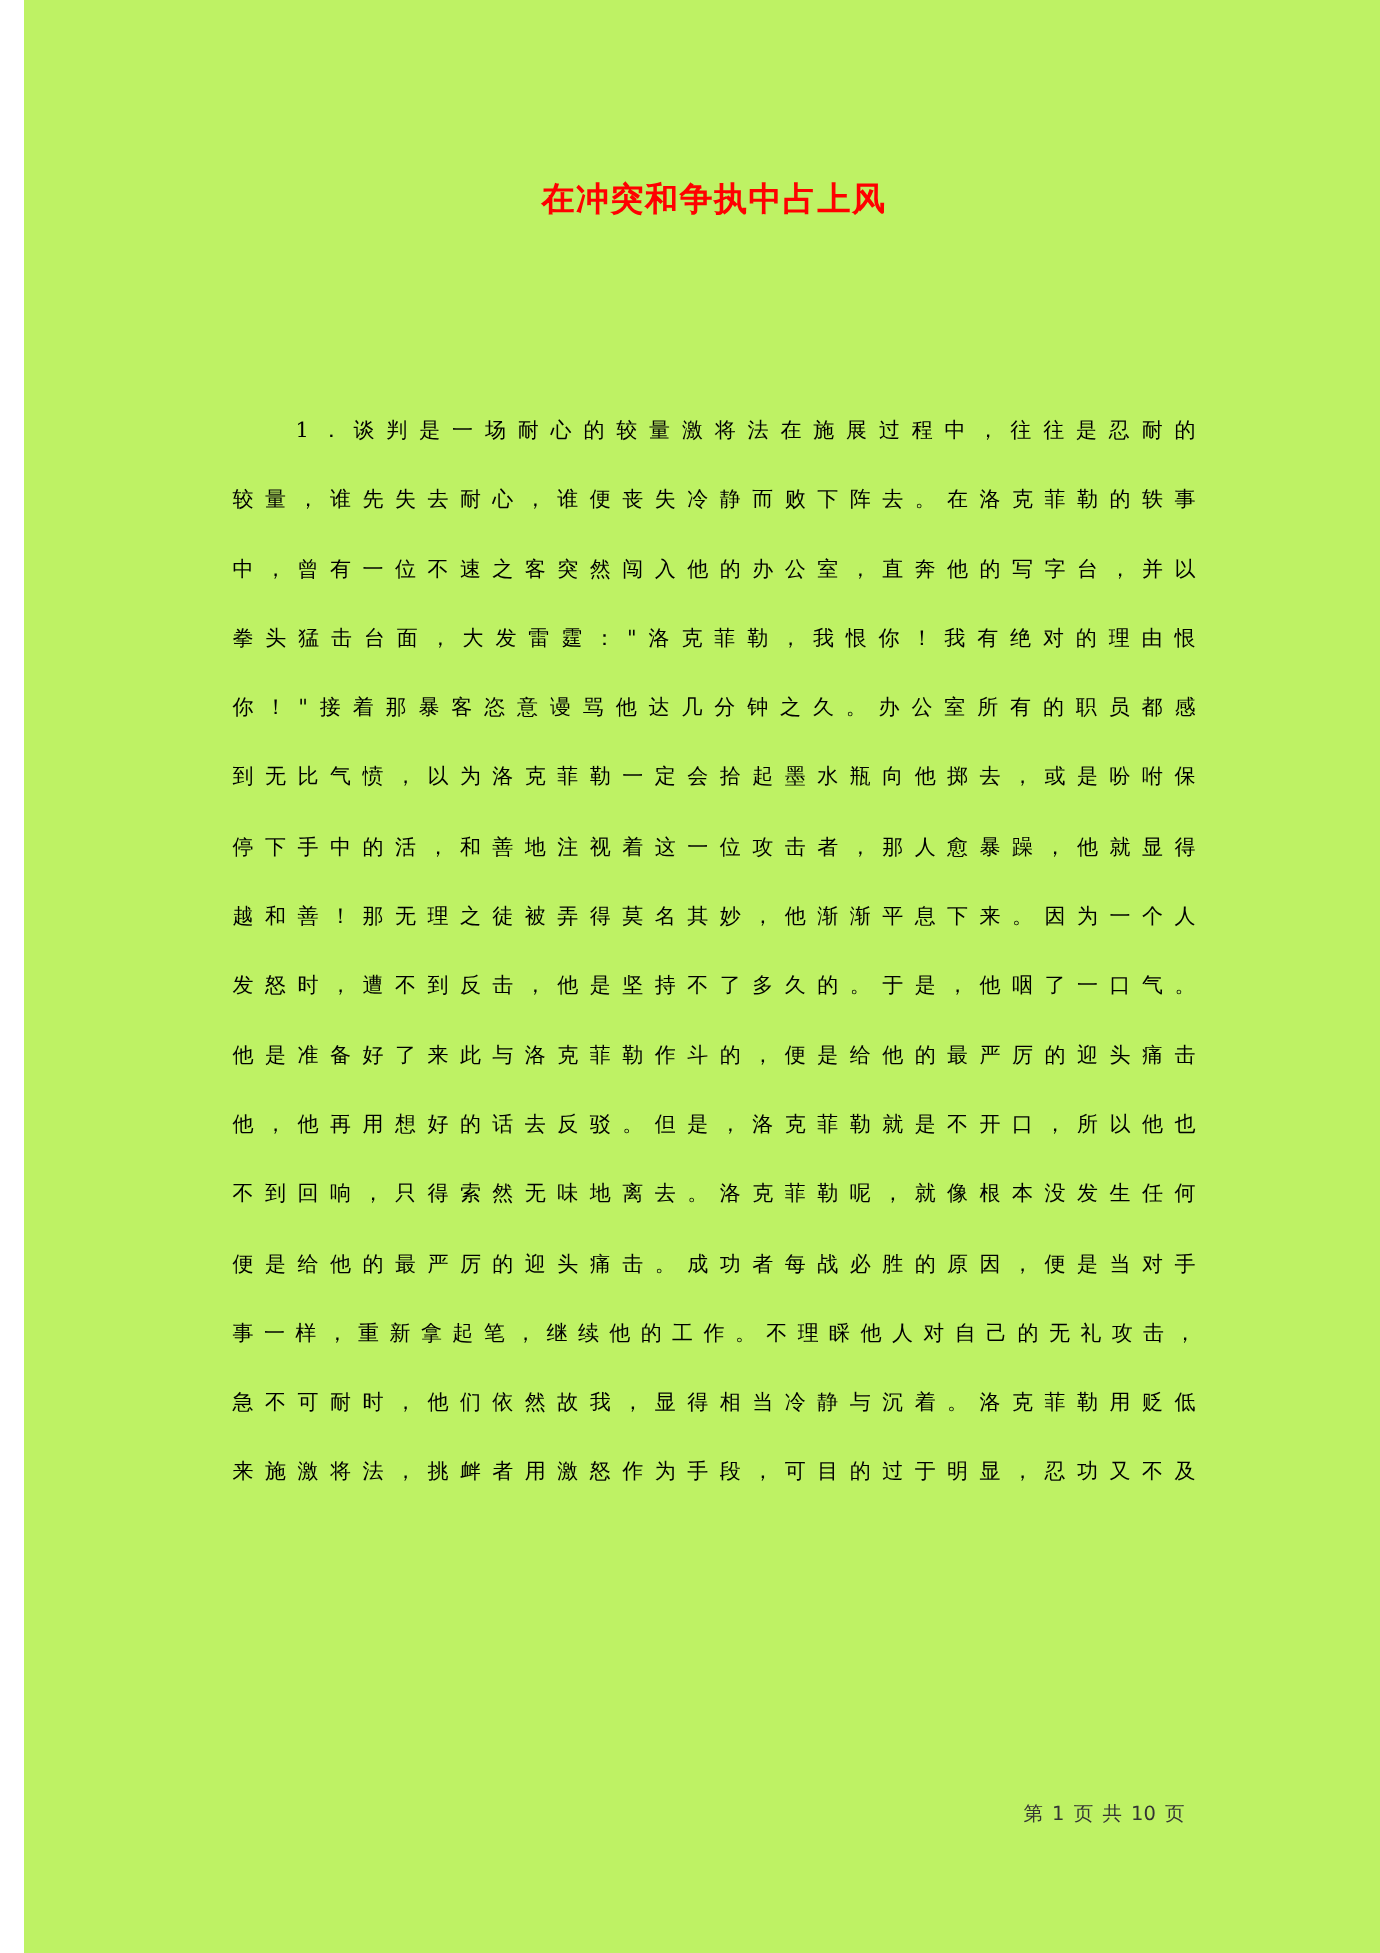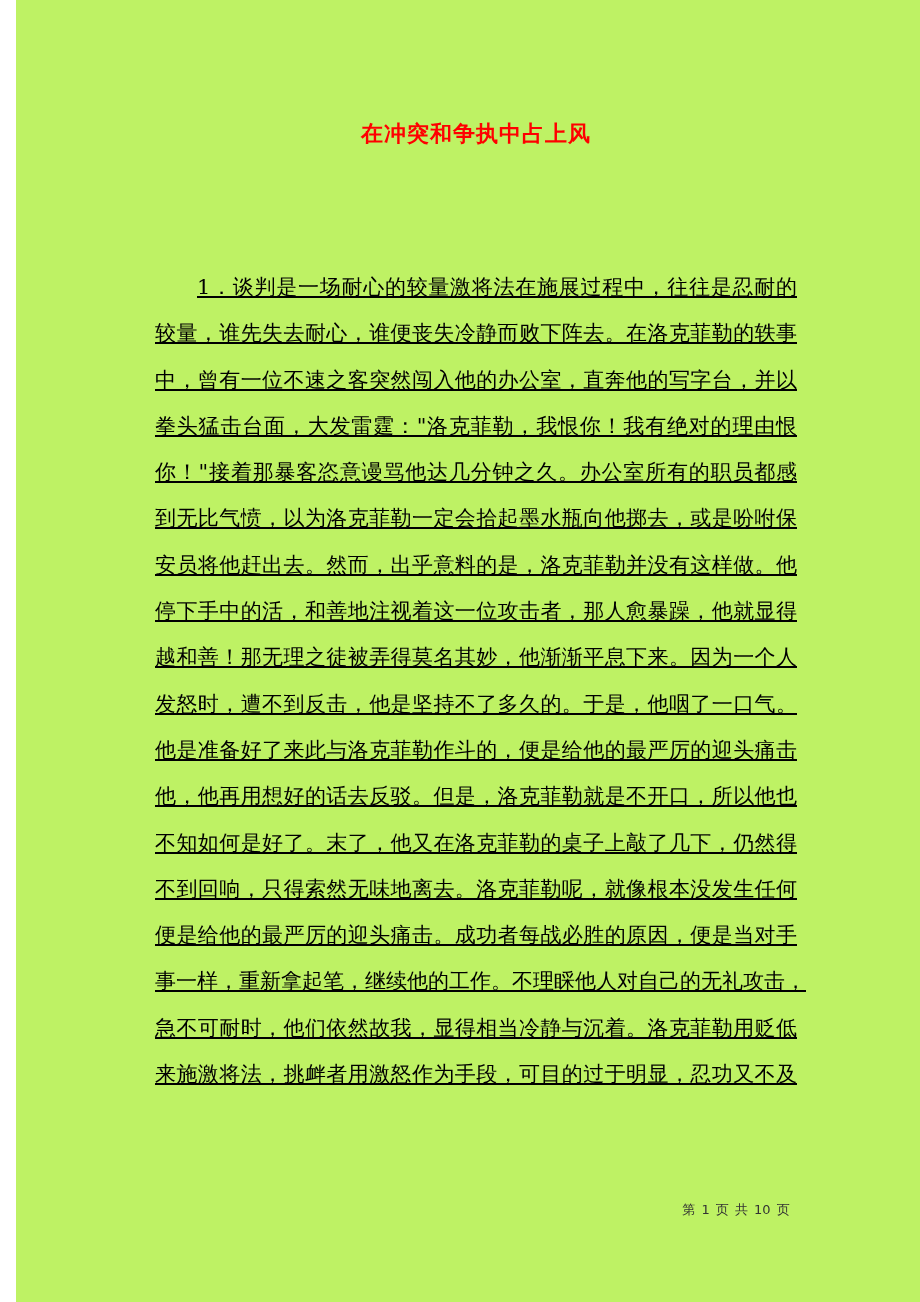--- a/index.html
+++ b/index.html
@@ -37,26 +37,25 @@
     .body-text {
       position: absolute;
       top: 264px;
       left: 139px;
       width: 642px;
     }
     .line {
       display: block;
       height: 46.3px;
       line-height: 46.3px;
-      font-size: 21px;
+      font-size: 14px;
       white-space: nowrap;
       text-align: justify;
       text-align-last: justify;
       letter-spacing: 0px;
-      text-decoration: underline;
     }
     .line.first {
       padding-left: 42px;
     }
     .footer {
       position: absolute;
       top: 1200px;
       left: 660px;
       width: 120px;
       text-align: center;
@@ -73,27 +72,25 @@
 <div class="page">
   <div class="title" style="color: rgb(255, 0, 0);">在冲突和争执中占上风</div>
 
   <div class="body-text" id="body-text">
       <span class="line first">1．谈判是一场耐心的较量激将法在施展过程中，往往是忍耐的</span>
       <span class="line">较量，谁先失去耐心，谁便丧失冷静而败下阵去。在洛克菲勒的轶事</span>
       <span class="line">中，曾有一位不速之客突然闯入他的办公室，直奔他的写字台，并以</span>
       <span class="line">拳头猛击台面，大发雷霆："洛克菲勒，我恨你！我有绝对的理由恨</span>
       <span class="line">你！"接着那暴客恣意谩骂他达几分钟之久。办公室所有的职员都感</span>
       <span class="line">到无比气愤，以为洛克菲勒一定会拾起墨水瓶向他掷去，或是吩咐保</span>
-      <span class="line">安员将他赶出去。然而，出乎意料的是，洛克菲勒并没有这样做。他</span>
       <span class="line">停下手中的活，和善地注视着这一位攻击者，那人愈暴躁，他就显得</span>
       <span class="line">越和善！那无理之徒被弄得莫名其妙，他渐渐平息下来。因为一个人</span>
       <span class="line">发怒时，遭不到反击，他是坚持不了多久的。于是，他咽了一口气。</span>
       <span class="line">他是准备好了来此与洛克菲勒作斗的，便是给他的最严厉的迎头痛击</span>
       <span class="line">他，他再用想好的话去反驳。但是，洛克菲勒就是不开口，所以他也</span>
-      <span class="line">不知如何是好了。末了，他又在洛克菲勒的桌子上敲了几下，仍然得</span>
       <span class="line">不到回响，只得索然无味地离去。洛克菲勒呢，就像根本没发生任何</span>
       <span class="line">便是给他的最严厉的迎头痛击。成功者每战必胜的原因，便是当对手</span>
       <span class="line">事一样，重新拿起笔，继续他的工作。不理睬他人对自己的无礼攻击，</span>
       <span class="line">急不可耐时，他们依然故我，显得相当冷静与沉着。洛克菲勒用贬低</span>
       <span class="line">来施激将法，挑衅者用激怒作为手段，可目的过于明显，忍功又不及</span>
     </div>
 
   <div class="footer">第 1 页 共 10 页</div>
 </div>
 

